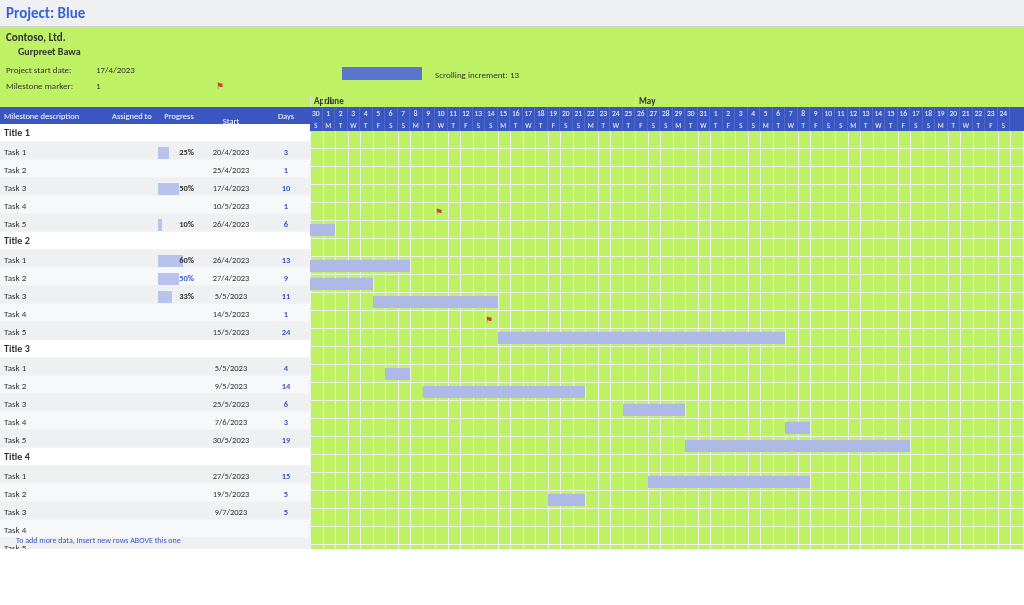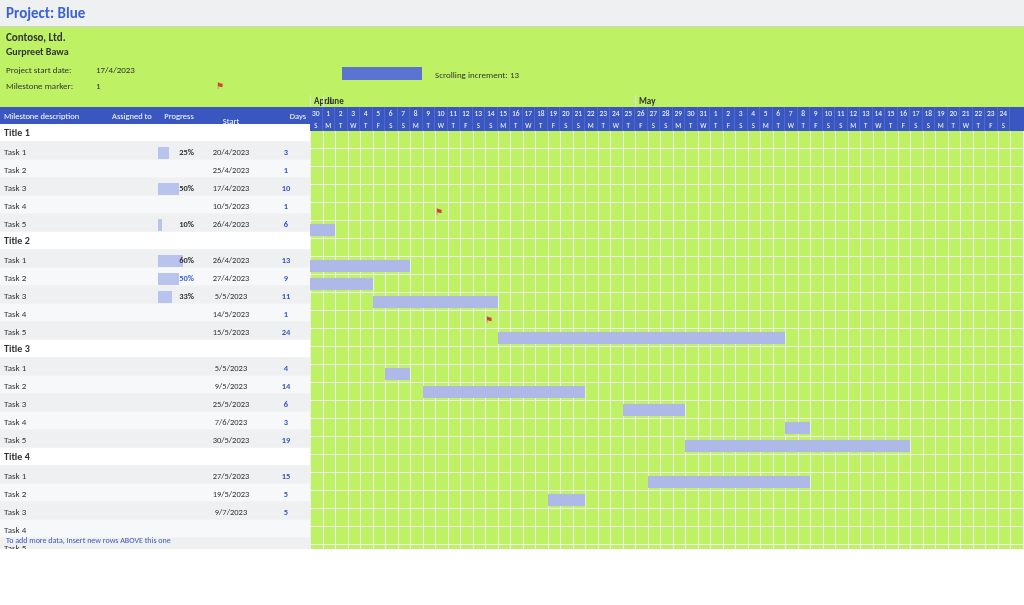--- a/index.html
+++ b/index.html
@@ -1,34 +1,34 @@
 <!DOCTYPE html>
 <html><head>
 <meta charset="utf-8">
 <style>
   * { box-sizing: border-box; }
   body { margin:0; font-family: Calibri, Arial, sans-serif; font-size:10px; color:#333; background:#fff;}
   .sheet { width:1024px; height:549px; position:relative; overflow:hidden; background:#bef264;}
   .title-bar { background:#eef0f2; padding:4px 6px 4px 6px; border-bottom:1px solid #d0d0d0;}
   .proj-title { color:#3a62d8; font-weight:bold; font-size:15px;}
   .company { font-weight:bold; font-size:11px; margin:4px 0 1px 6px;}
-  .lead { font-weight:bold; font-size:10px; margin:0 0 4px 6px;}
+  .lead { font-weight:bold; font-size:10px; margin:0 0 4px 18px;}
   .meta-row { display:flex; align-items:center; font-size:9px; margin:1px 0 1px 6px; height:15px;}
   .meta-label { width:90px;}
   .meta-val { width:60px;}
   .flag { color:#d04040; font-size:9px; margin-left:60px;}
   .scroll-ind { position:absolute; left:342px; top:67px; width:80px; height:13px; background:#5a74d0;}
   .scroll-lbl { position:absolute; left:435px; top:69px; font-size:9px;}
   .scroll-val { position:absolute; left:510px; top:69px; font-size:9px;}
   .main { display:flex; position:absolute; left:0; top:95px; width:1024px;}
   .left { width:310px; flex-shrink:0;}
   .right { width:714px; overflow:hidden; position:relative;}
   .col-hdr { display:flex; background:#3a56c0; color:#fff; font-size:8.5px; height:17px; align-items:center;}
   .col-hdr > div { padding:2px 4px;}
-  .c-desc{width:108px;} .c-asg{width:50px;} .c-prog{width:42px; text-align:center;} .c-start{width:62px; text-align:center;margin-top:11px;} .c-days{width:48px; text-align:right;}
+  .c-desc{width:108px;} .c-asg{width:50px;} .c-prog{width:42px; text-align:center;} .c-start{width:62px; text-align:center;margin-top:11px;} .c-days{width:48px; text-align:center;}
   .row { display:flex; height:18px; align-items:flex-end; font-size:9px; border-bottom:1px solid #f3f3f3;}
   .row.section { font-weight:bold; font-size:10px; background:#fff;}
   .row.task { background:#eef0f2;}
   .row.task.alt { background:#f7f8fa;}
   .row > div { padding:2px 4px; white-space:nowrap; overflow:hidden;}
   .prog-cell { position:relative; width:42px; text-align:right; padding-right:6px !important;}
   .prog-bar { position:absolute; left:0; top:3px; height:12px; background:#b8c4ee;}
   .prog-txt { position:relative; font-weight:bold; font-size:8.5px;}
   .start-cell{width:62px; text-align:center; font-size:8.5px;}
   .days-cell{width:48px; text-align:center; font-size:8.5px; font-weight:bold; color:#3a56c0;}
@@ -39,21 +39,21 @@
   .date-row,.dow-row{ display:flex; height:11px; background:#3a56c0; color:#fff; font-size:7px;}
   .date-row{ height:13px;}
   .day-num,.day-dow{ width:12.5px; text-align:center; border-right:1px solid #5068c8; line-height:11px;}
   .day-num{ line-height:13px; font-size:7.5px;}
   
   .gantt-body { position:relative;}
   .gantt-row { height:18px; position:relative; border-bottom:1px solid #f0f0f0;}
   .grid-bg { position:absolute; inset:0; background-image: repeating-linear-gradient(to right, #eee 0, #eee 1px, transparent 1px, transparent 12.5px);}
   .bar { position:absolute; top:3px; height:12px; background:#aeb9e8;}
   .flag-marker { position:absolute; top:3px; color:#d04040; font-size:9px;}
-  .footer-note { position:absolute; left:6px; bottom:4px; font-size:8px; color:#3a56c0;}
+  .footer-note { position:absolute; left:16px; bottom:4px; font-size:8px; color:#3a56c0;}
   .link50 { color:#3a62d8;}
 </style>
 </head>
 <body>
 <div class="sheet">
 
 <div class="title-bar">
   <span class="proj-title">Project: Blue</span>
 </div>
 <div class="company">Contoso, Ltd.</div>

